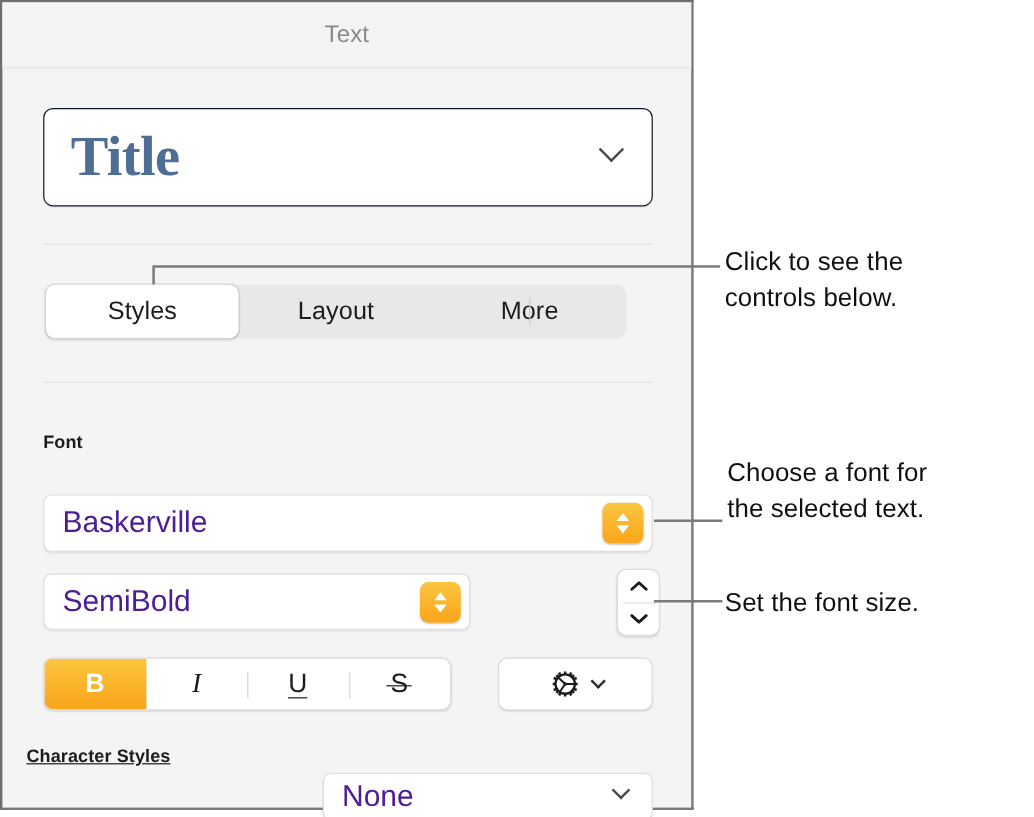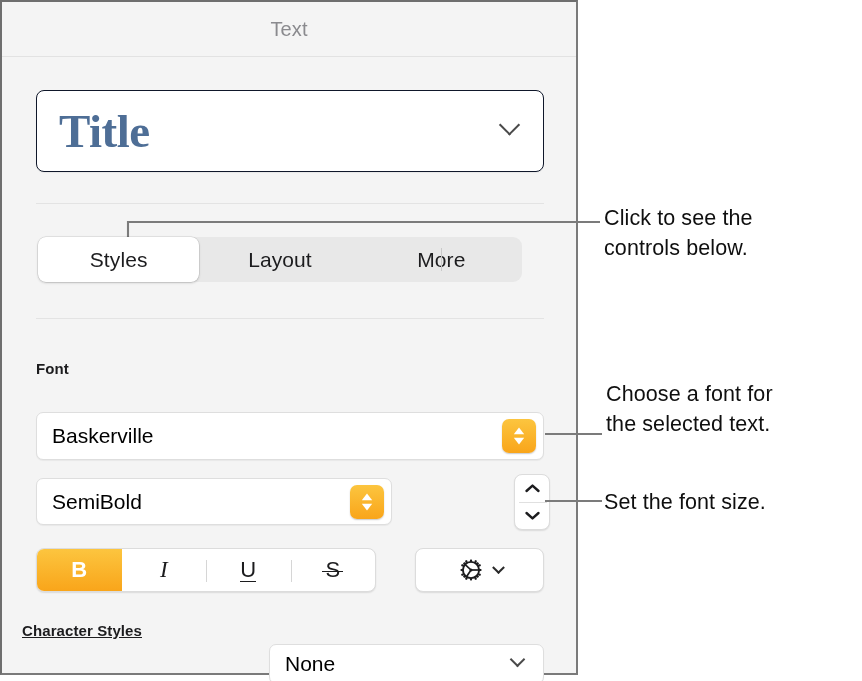--- a/index.html
+++ b/index.html
@@ -112,21 +112,21 @@
   .field {
     position:absolute;
     background:#ffffff;
     border:1px solid #dedede;
     border-radius:7px;
     box-shadow:0 1px 1px rgba(0,0,0,.05);
   }
   .field .val {
     position:absolute; left:15px; top:50%;
     transform:translateY(-50%);
-    font-size:21px; color:#000000;
+    font-size:25px; color:#4c1d95;
     white-space:nowrap;
   }
 
   .fld-fontfamily { left:34px; top:410px; width:508px; height:48px; }
   .fld-fontstyle  { left:34px; top:476px; width:356px; height:47px; }
   .fld-fontsize   { left:413px; top:478px; width:93px;  height:43px; }
   .fld-fontsize .val { left:0; width:100%; text-align:center; transform:translateY(-50%); }
 
   
   .orange-stepper {

